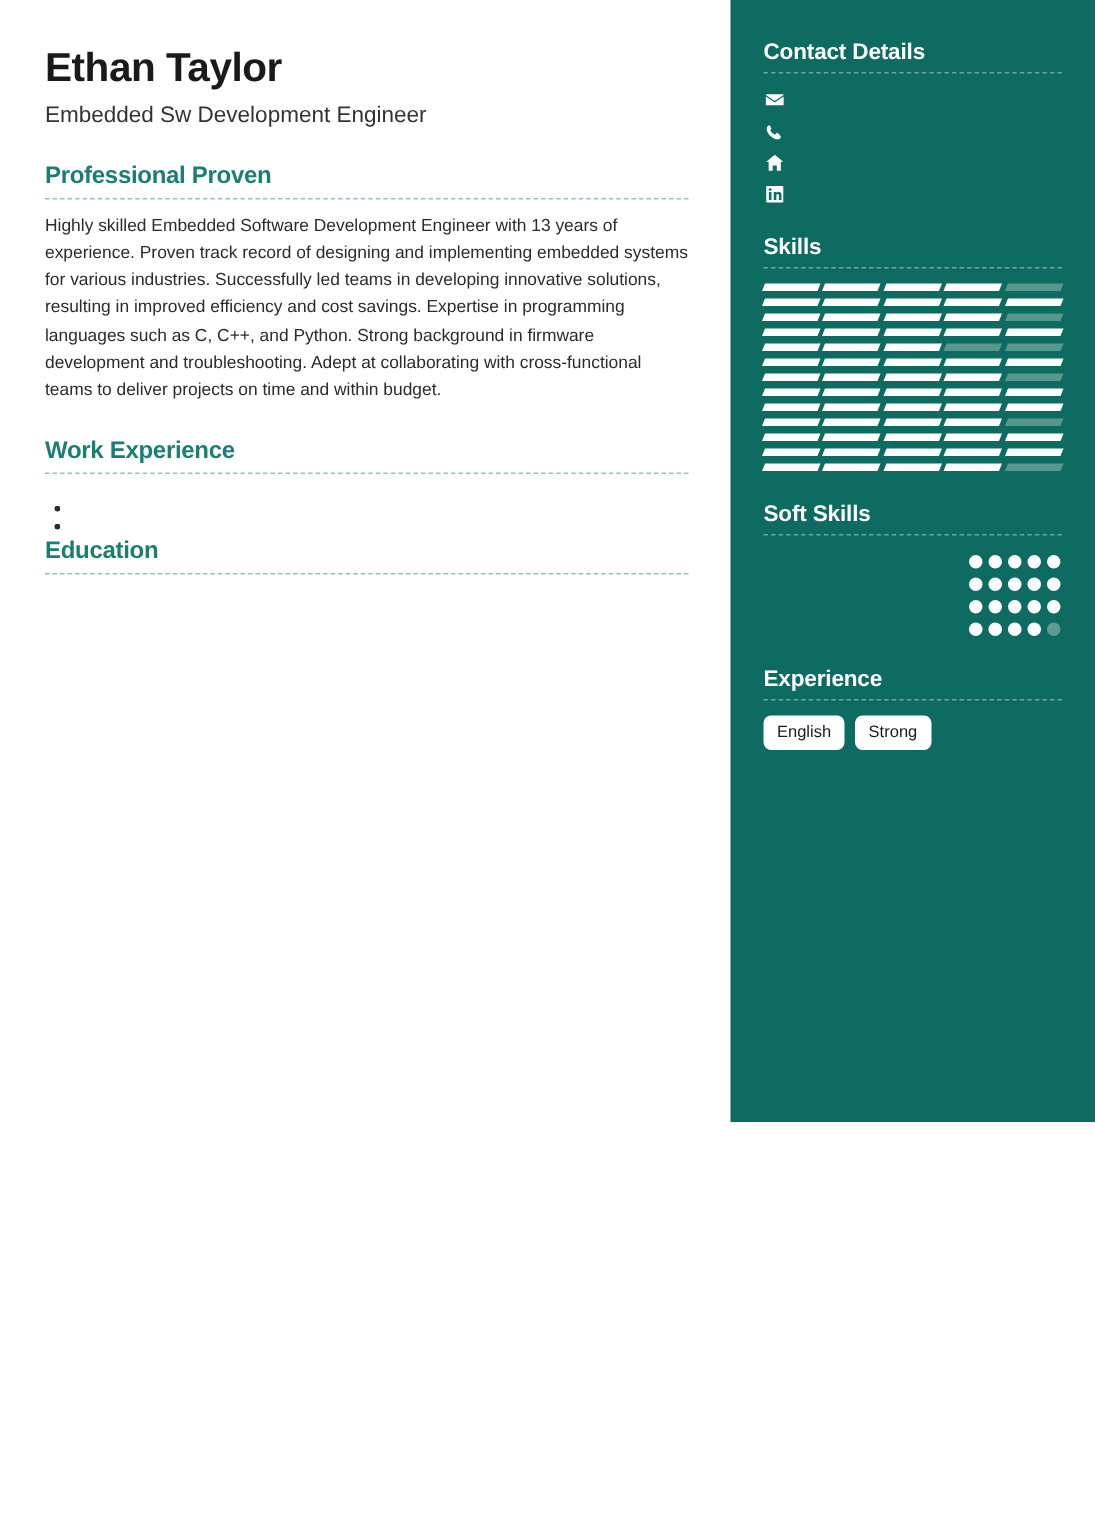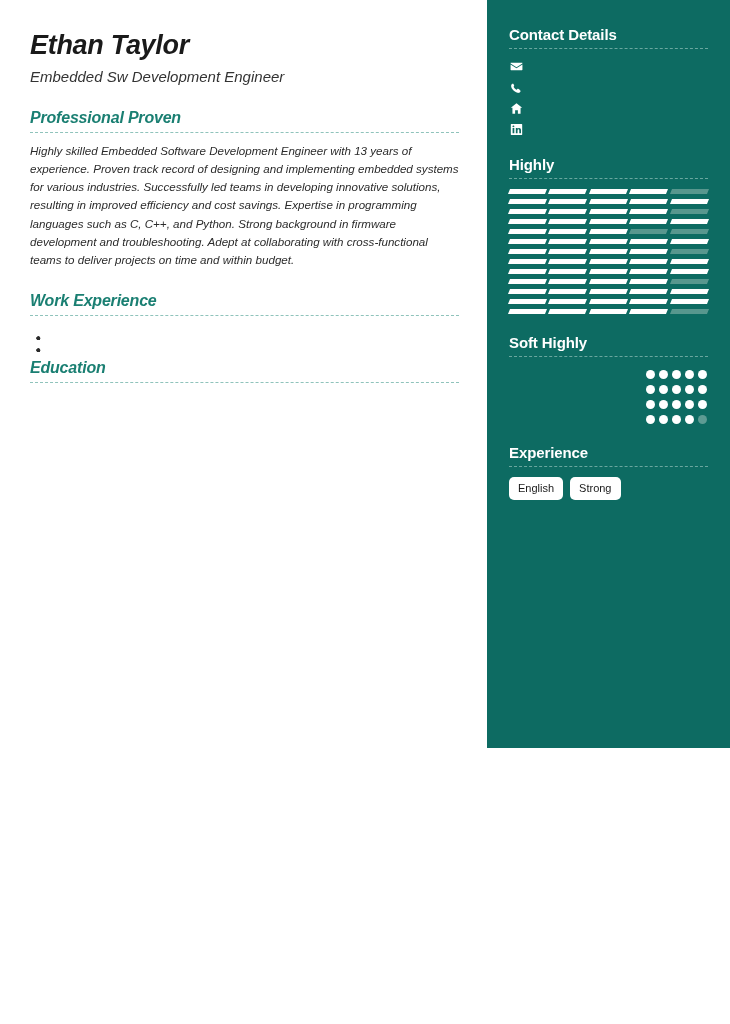--- a/index.html
+++ b/index.html
@@ -9,21 +9,20 @@
     font-family: "Liberation Sans", sans-serif;
     -webkit-font-smoothing: antialiased;
   }
   .page { position: relative; width: 730px; height: 1024px; display: flex; overflow: hidden; background:#fff; }
 
   
   .main {
     width: 487px; height: 1024px;
     padding: 30px 28px 0 30px;
     background: #ffffff;
-    font-style: italic;
   }
   .name {
     font-size: 27px; font-weight: bold; color: #1a1a1a;
     letter-spacing: -0.3px; line-height: 1.15;
   }
   .job-title {
     font-size: 15px; color: #333333; margin-top: 6px; line-height: 1.3;
   }
   .section { margin-top: 22px; }
   .section-title {
@@ -243,21 +242,21 @@
               <svg viewBox="0 0 16 16" width="13" height="13">
                 <path d="M1.6 1.2h12.8c.3 0 .6.3.6.6v12.4c0 .3-.3.6-.6.6H1.6c-.3 0-.6-.3-.6-.6V1.8c0-.3.3-.6.6-.6zm1.6 4.9v6.6h2.1V6.1H3.2zm1-3.1c-.7 0-1.2.5-1.2 1.1s.5 1.1 1.2 1.1 1.2-.5 1.2-1.1-.5-1.1-1.2-1.1zm3 3.1v6.6h2.1V9.1c0-.9.4-1.4 1.1-1.4s1 .5 1 1.4v3.6h2.1V8.7c0-1.8-.9-2.7-2.3-2.7-1 0-1.6.5-1.9 1.1V6.1H7.2z"></path>
               </svg>
             </span>
      <span class="contact-text"></span>
           </div>
         </div>
     </div>
 
     <div class="side-block">
-      <div class="side-title">Highly</div>
+      <div class="side-title">Skills</div>
       <div class="side-rule"></div>
       <div id="skill-rows">
           <div class="skill">
             <div class="skill-name"></div>
      <div class="bar">
               <span class="seg"></span>
               <span class="seg"></span>
               <span class="seg"></span>
               <span class="seg"></span>
               <span class="seg off"></span>
@@ -380,21 +379,21 @@
               <span class="seg"></span>
               <span class="seg"></span>
               <span class="seg"></span>
               <span class="seg off"></span>
             </div>
           </div>
         </div>
     </div>
 
     <div class="side-block">
-      <div class="side-title">Soft Highly</div>
+      <div class="side-title">Soft Skills</div>
       <div class="side-rule"></div>
       <div id="soft-rows">
           <div class="soft-row">
             <div class="soft-name"></div>
      <div class="soft-dots">
               <span class="dot"></span>
               <span class="dot"></span>
               <span class="dot"></span>
               <span class="dot"></span>
               <span class="dot"></span>

